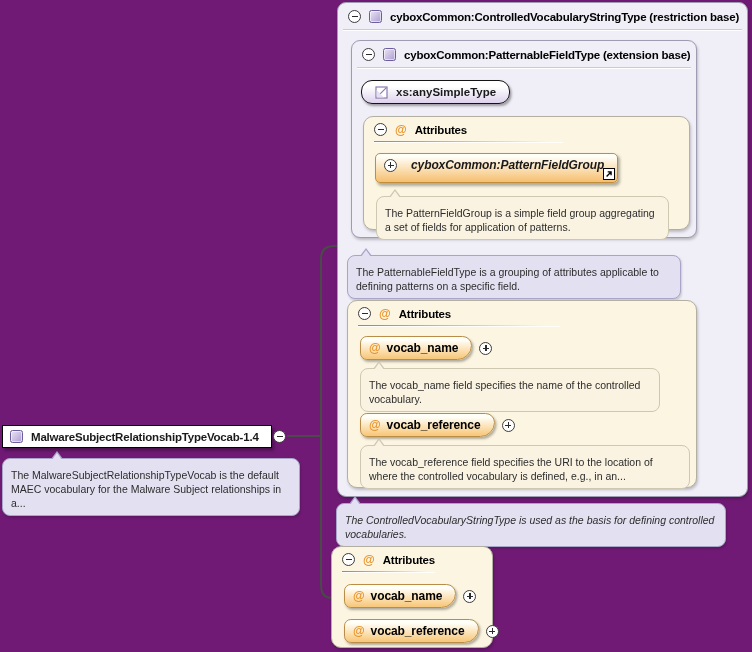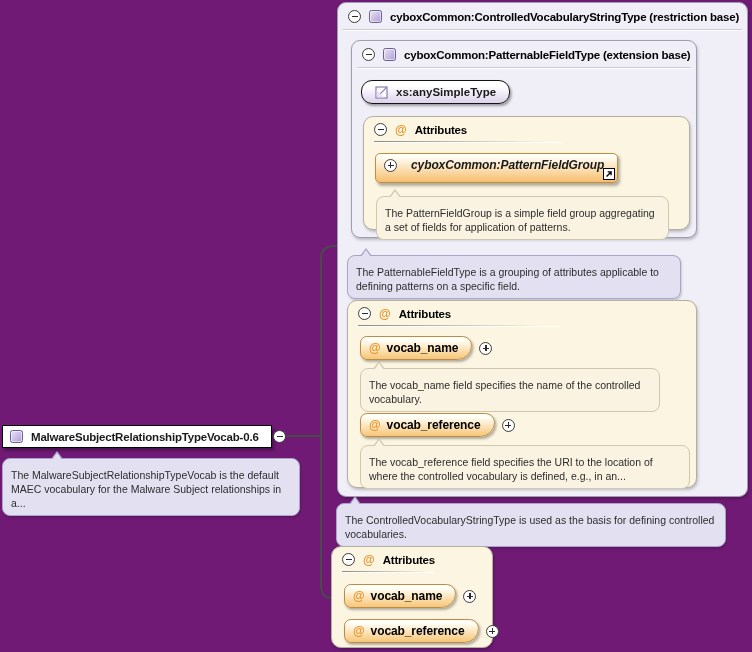--- a/index.html
+++ b/index.html
@@ -163,21 +163,21 @@
       <span class="at">@</span>
       <span>vocab_reference</span>
     </span>
     <span class="circ plus"></span>
   </div>
 
   <div class="bubble cream" style="left:360px;top:445px;width:330px;">
     <span>The vocab_reference field specifies the URI to the location of where the controlled vocabulary is defined, e.g., in an...</span>
   </div>
 
-  <div class="bubble purple" style="left:336px;top:503px;width:390px;">
+  <div class="bubble purple" style="left:336px;top:503px;width:390px;font-style:italic;">
     <span>The ControlledVocabularyStringType is used as the basis for defining controlled vocabularies.</span>
   </div>
 
   <div class="attr-box" style="left:331px;top:546px;width:162px;height:102px;">
     <div class="attr-hdr">
       <span class="circ"></span>
       <span class="at">@</span>
       <span class="title">Attributes</span>
     </div>
     <div class="attr-div"></div>
@@ -194,21 +194,21 @@
   <div class="attr-row" style="left:344px;top:619px;">
     <span class="attr-badge">
       <span class="at">@</span>
       <span>vocab_reference</span>
     </span>
     <span class="circ plus"></span>
   </div>
 
   <div class="element-box" style="left:2px;top:425px;width:270px;">
     <span class="sq-icon"></span>
-    <span>MalwareSubjectRelationshipTypeVocab-0.6</span>
+    <span>MalwareSubjectRelationshipTypeVocab-1.4</span>
   </div>
   <span class="circ" style="position:absolute;left:273px;top:430px;"></span>
 
   <div class="bubble purple" style="left:2px;top:458px;width:298px;--ptr:48px;">
     <span>The MalwareSubjectRelationshipTypeVocab is the default MAEC vocabulary for the Malware Subject relationships in a...</span>
   </div>
 
 </div>
 
 </body></html>

